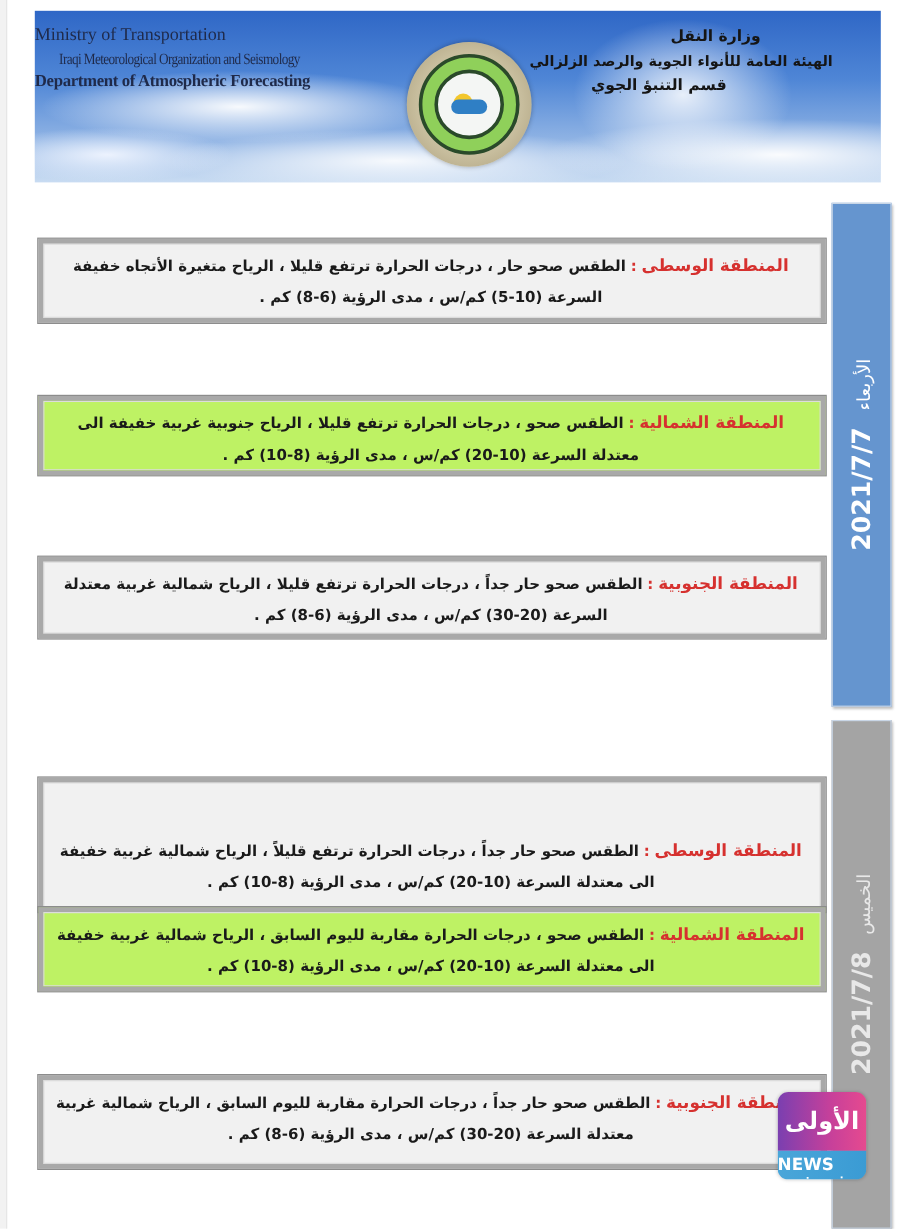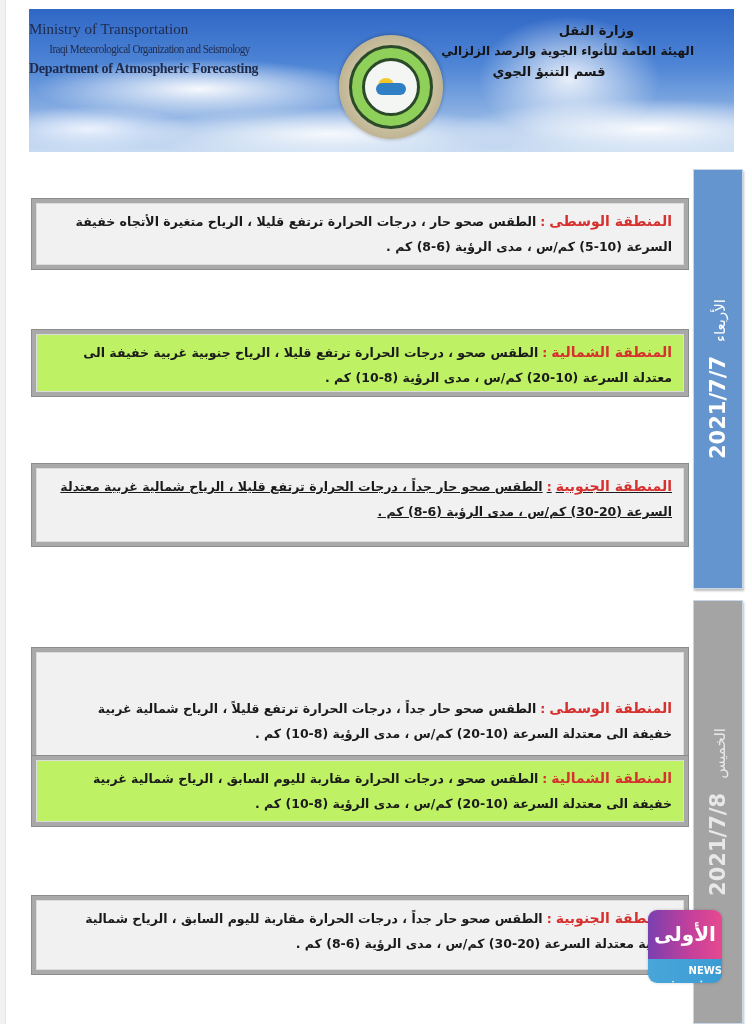--- a/index.html
+++ b/index.html
@@ -40,30 +40,30 @@
   
   .date-panel { position: absolute; left: 693px; width: 50px; border: 1px solid #c9d6e6; box-shadow: 1px 2px 2px rgba(0,0,0,0.25); }
   .date-panel.wed { top: 169px; height: 420px; background: #6595cf; }
   .date-panel.thu { top: 600px; height: 424px; background: #a4a4a4; }
   .date-label { position: absolute; left: 50%; top: 50%; transform: translate(-50%, -50%) rotate(-90deg); white-space: nowrap; color: #ffffff; font-weight: bold; font-size: 21px; direction: ltr; }
   .date-label .day { font-size: 15px; font-weight: normal; margin-left: 14px; }
   .thu .date-label { color: #e8e8e8; }
 
   
   .fbox { position: absolute; left: 32px; width: 656px; border: 4px solid #a9a9a9; outline: 1px solid #8c8c8c; box-shadow: inset 0 0 0 1px #dcdcdc; }
-  .fbox .inner { direction: rtl; text-align: right; padding: 6px 12px 4px 23px; font-size: 12.5px; line-height: 25px; color: #1a1a1a; font-weight: bold; }
+  .fbox .inner { direction: rtl; text-align: center; padding: 6px 12px 4px 10px; font-size: 12.5px; line-height: 25px; color: #1a1a1a; font-weight: bold; }
   .fbox .region { color: #d6312f; font-size: 14px; }
   .fbox .sep { color: #d6312f; margin: 0 4px; }
   .bg-gray { background: #f1f1f1; }
   .bg-blue { background: #bef264; }
 
   
   .wm { position: absolute; left: 648px; top: 910px; width: 74px; height: 73px; border-radius: 9px; overflow: hidden; box-shadow: 0 0 3px rgba(0,0,0,0.2); }
   .wm .top { height: 49px; background: linear-gradient(90deg, #7a3fb0 0%, #c7409a 60%, #e64a8f 100%); color: #fff; font-weight: bold; font-size: 20px; text-align: center; line-height: 49px; direction: rtl; }
-  .wm .bot { height: 24px; background: linear-gradient(90deg, #4aa6d9, #3a9bd4); color: #fff; font-weight: bold; font-size: 10px; text-align: right; line-height: 24px; }
+  .wm .bot { height: 24px; background: linear-gradient(90deg, #4aa6d9, #3a9bd4); color: #fff; font-weight: bold; font-size: 14px; text-align: left; line-height: 24px; }
 </style>
 </head>
 <body>
 
 <div class="page-edge"></div>
 
 <div class="banner">
   <div class="banner-en">
     <div class="l1">Ministry of Transportation</div>
     <div class="l2">Iraqi Meteorological Organization and Seismology</div>
@@ -104,21 +104,21 @@
   </div>
 </div>
 
 <div class="fbox bg-blue" style="top:330px;">
   <div class="inner" style="height:58px;">
     <span class="region">المنطقة الشمالية</span><span class="sep">:</span><span>الطقس صحو ، درجات الحرارة ترتفع قليلا ، الرياح جنوبية غربية خفيفة الى معتدلة السرعة (10-20) كم/س ، مدى الرؤية (8-10) كم .</span>
   </div>
 </div>
 
 <div class="fbox bg-gray" style="top:464px;">
-  <div class="inner" style="height:74px;text-decoration:underline;">
+  <div class="inner" style="height:60px;">
     <span class="region">المنطقة الجنوبية</span><span class="sep">:</span><span>الطقس صحو حار جداً ، درجات الحرارة ترتفع قليلا ، الرياح شمالية غربية معتدلة السرعة (20-30) كم/س ، مدى الرؤية (6-8) كم .</span>
   </div>
 </div>
 
 <div class="fbox bg-gray" style="top:648px;">
   <div class="inner" style="height:66px;margin-top:38px;">
     <span class="region">المنطقة الوسطى</span><span class="sep">:</span><span>الطقس صحو حار جداً ، درجات الحرارة ترتفع قليلاً ، الرياح شمالية غربية خفيفة الى معتدلة السرعة (10-20) كم/س ، مدى الرؤية (8-10) كم .</span>
   </div>
 </div>
 

